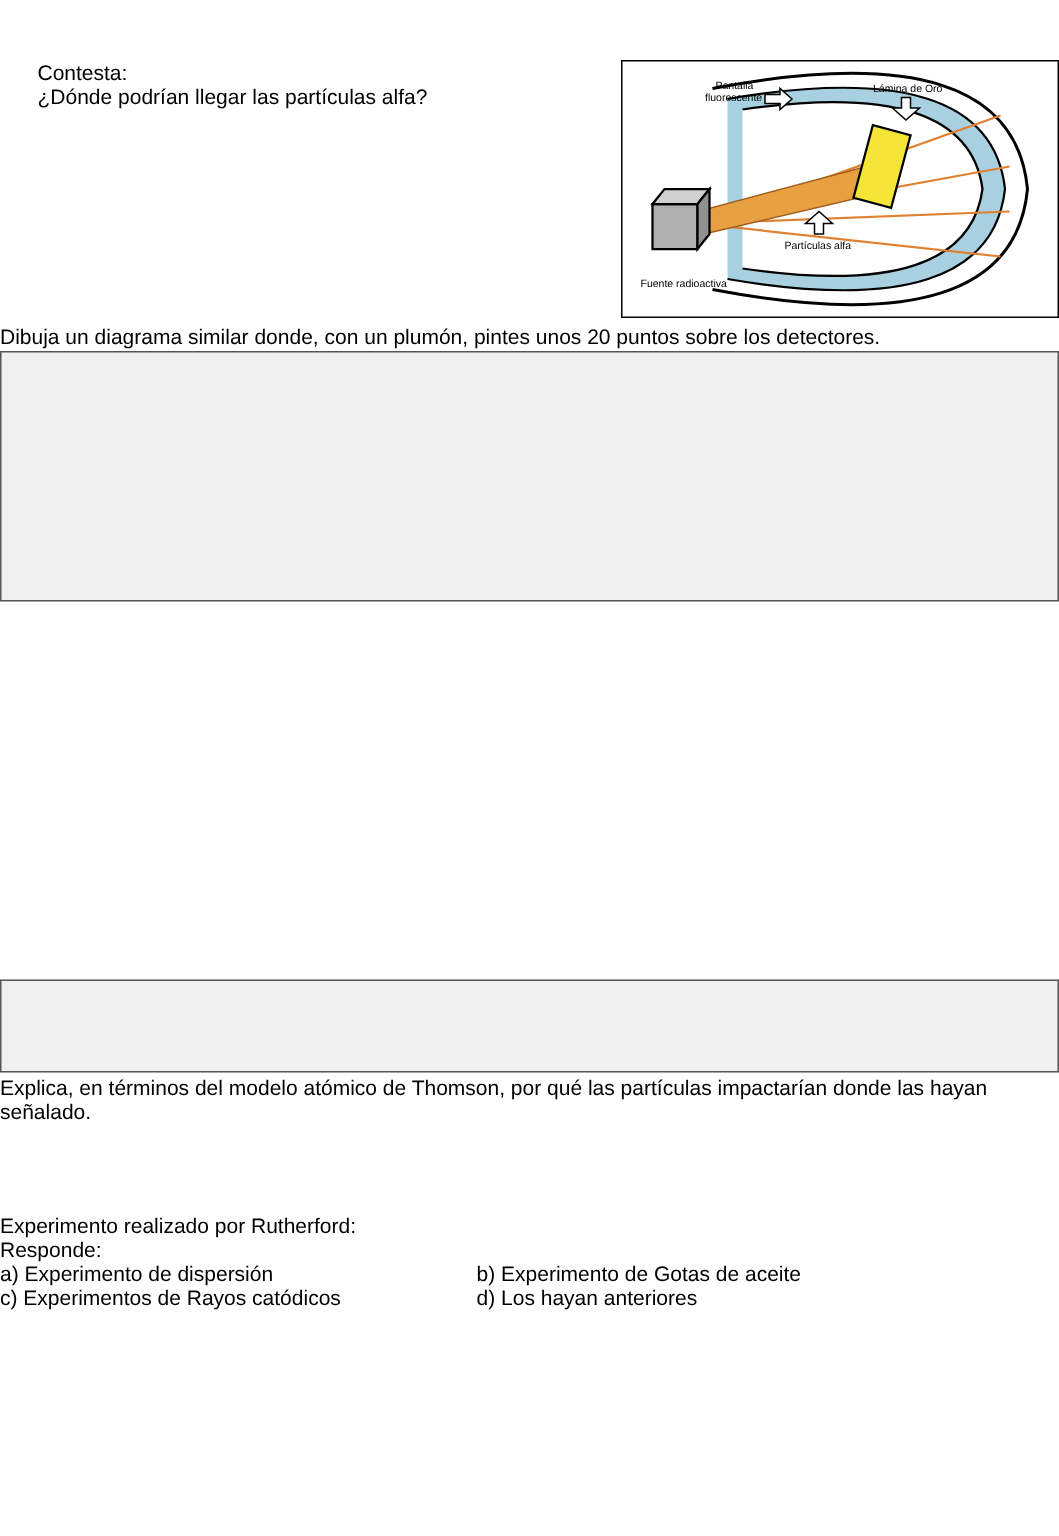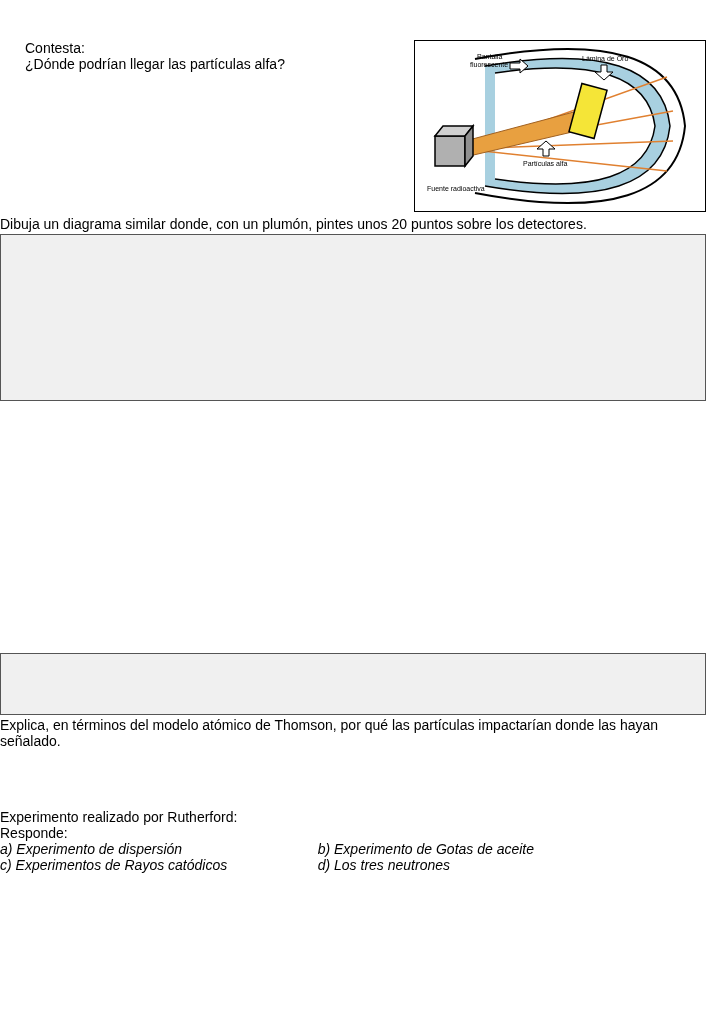--- a/index.html
+++ b/index.html
@@ -51,21 +51,20 @@
     margin-bottom: 2px;
   }
   .explain-text {
     margin-bottom: 2px;
   }
   .respond-section {
     margin-top: 60px;
   }
   .options-row {
     display: flex;
-    font-style: italic;
   }
   .opt-a { flex: 0 0 45%; }
   .opt-b { flex: 0 0 55%; }
   .opt-d { flex: 0 0 22%; }
   .opt-e { flex: 0 0 35%; }
   .opt-f { flex: 0 0 15%; }
   .q-spacer {
     height: 18px;
   }
   
@@ -138,21 +137,21 @@
   <div class="respond-section">
     <div>Experimento realizado por Rutherford:</div>
 
     <div>Responde:</div>
     <div class="options-row">
       <div class="opt-a">a) Experimento de dispersión</div>
       <div class="opt-b">b) Experimento de Gotas de aceite</div>
     </div>
     <div class="options-row">
       <div class="opt-a">c) Experimentos de Rayos catódicos</div>
-      <div class="opt-b">d) Los tres neutrones</div>
+      <div class="opt-b">d) Los hayan anteriores</div>
     </div>
 
     <div class="q-spacer"></div>
 
 
     <div class="q-spacer"></div>
 
   </div>
 
 </div>

